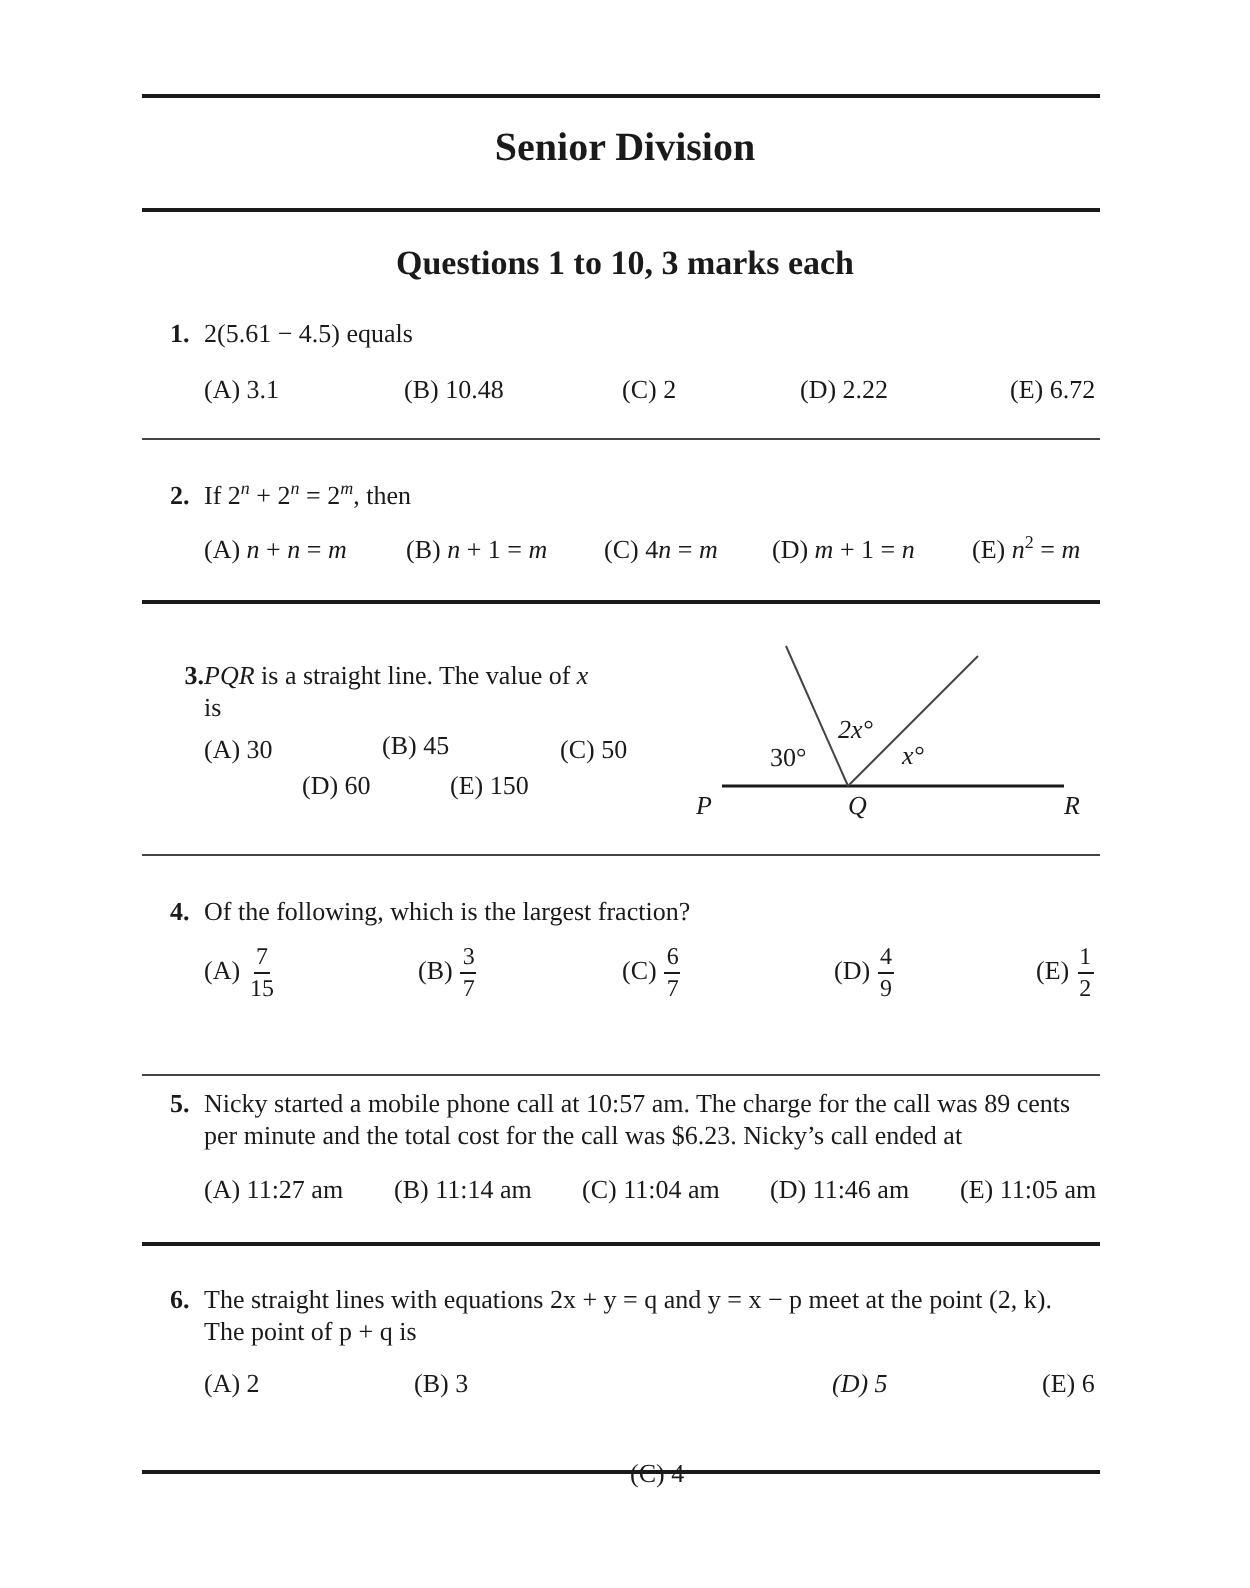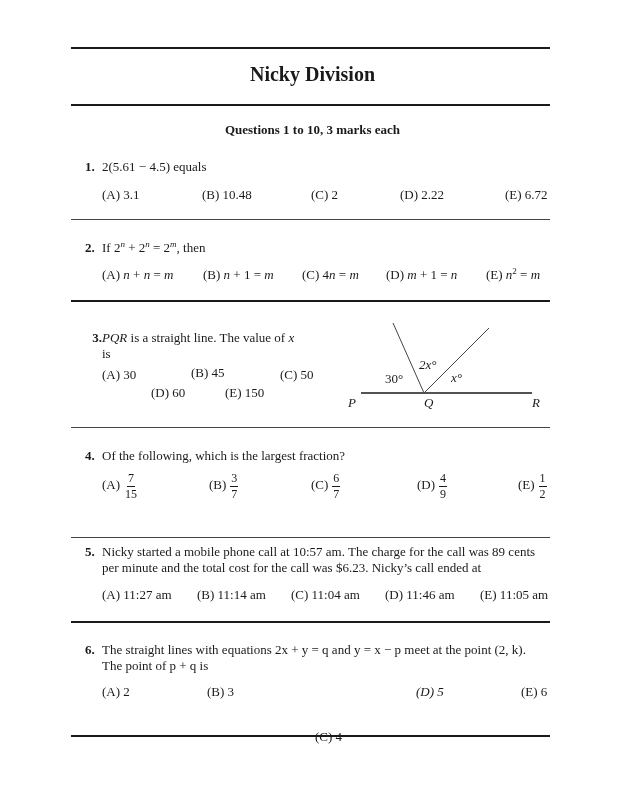--- a/index.html
+++ b/index.html
@@ -35,21 +35,21 @@
       font-size: 20px;
     }
     .subtitle {
       position: absolute;
       top: 122px;
       left: 0;
       width: 625px;
       text-align: center;
       font-family: "Liberation Serif", serif;
       font-weight: bold;
-      font-size: 13px;
+      font-size: 17px;
     }
     .q {
       position: absolute;
       left: 85px;
       font-family: "Liberation Serif", serif;
       font-size: 13px;
       line-height: 16px;
     }
     .qnum {
       font-weight: bold;
@@ -91,21 +91,21 @@
     .diagram text {
       font-family: "Liberation Serif", serif;
       font-size: 13px;
       fill: #1a1a1a;
     }
   </style>
 </head>
 <body>
 
 <div class="rule thick" style="top:47px;"></div>
-<div class="title">Nicky Division</div>
+<div class="title">Senior Division</div>
 <div class="rule thick" style="top:104px;"></div>
 <div class="subtitle">Questions 1 to 10, 3 marks each</div>
 
 <div>
   <div class="q" style="top:159px;">
     <span class="qnum">1.</span><span class="qtext">2(5.61 − 4.5) equals</span>
   </div>
   <div class="opt" style="left:102px; top:187px;"><span>(A)</span> <span>3.1</span></div>
   <div class="opt" style="left:202px; top:187px;"><span>(B)</span> <span>10.48</span></div>
   <div class="opt" style="left:311px; top:187px;"><span>(C)</span> <span>2</span></div>

